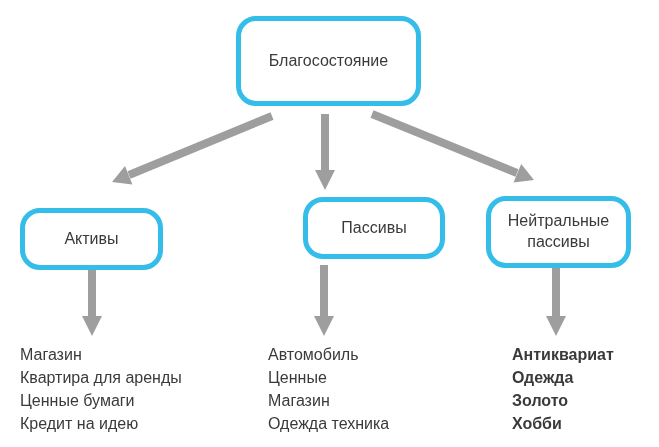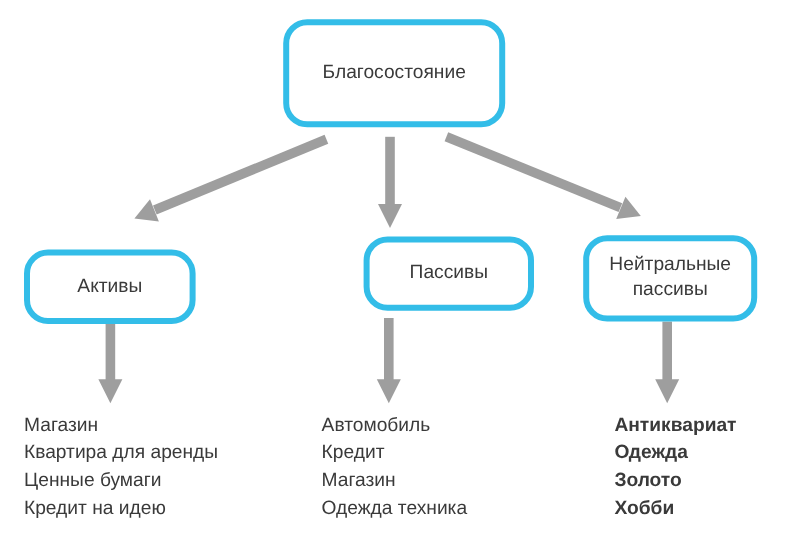--- a/index.html
+++ b/index.html
@@ -121,21 +121,21 @@
 
   <div class="list list-assets">
     <div>Магазин</div>
     <div>Квартира для аренды</div>
     <div>Ценные бумаги</div>
     <div>Кредит на идею</div>
   </div>
 
   <div class="list list-liab">
     <div>Автомобиль</div>
-    <div>Кредит</div>
+    <div>Ценные</div>
     <div>Магазин</div>
     <div>Одежда техника</div>
   </div>
 
   <div class="list list-neutral">
     <div>Антиквариат</div>
     <div>Одежда</div>
     <div>Золото</div>
     <div>Хобби</div>
   </div>

